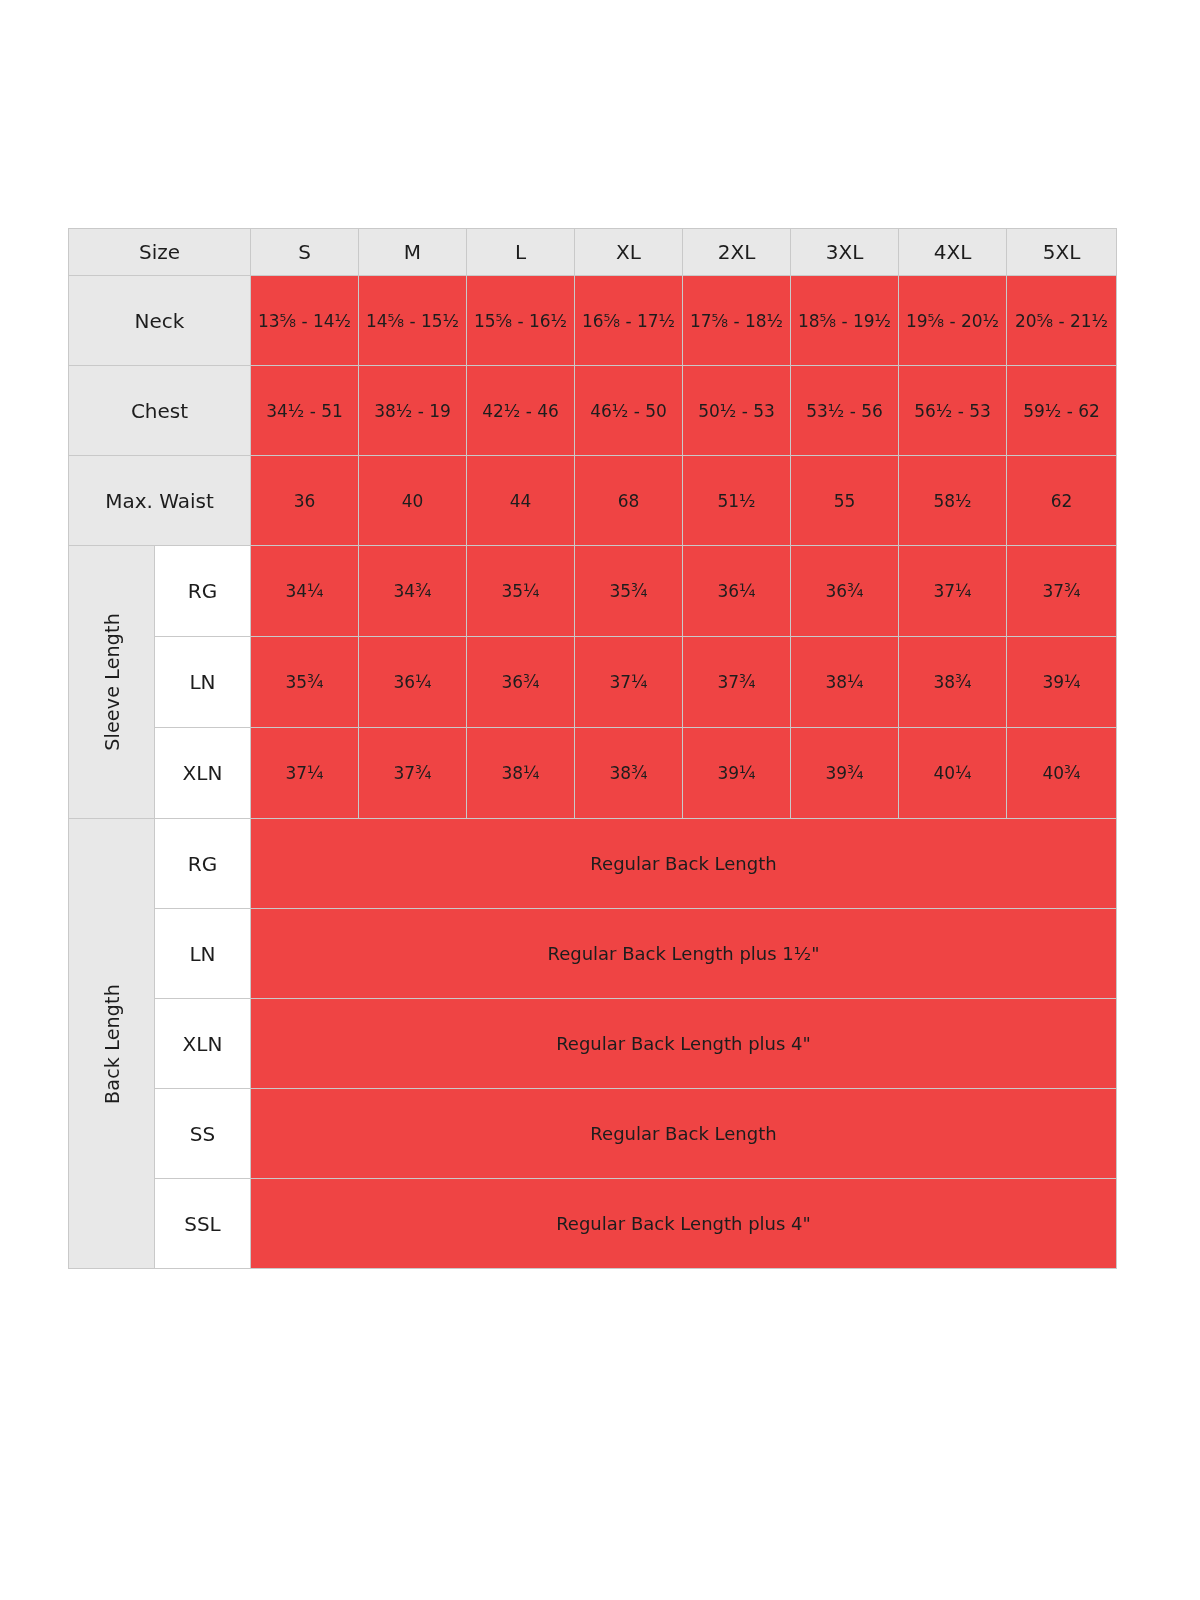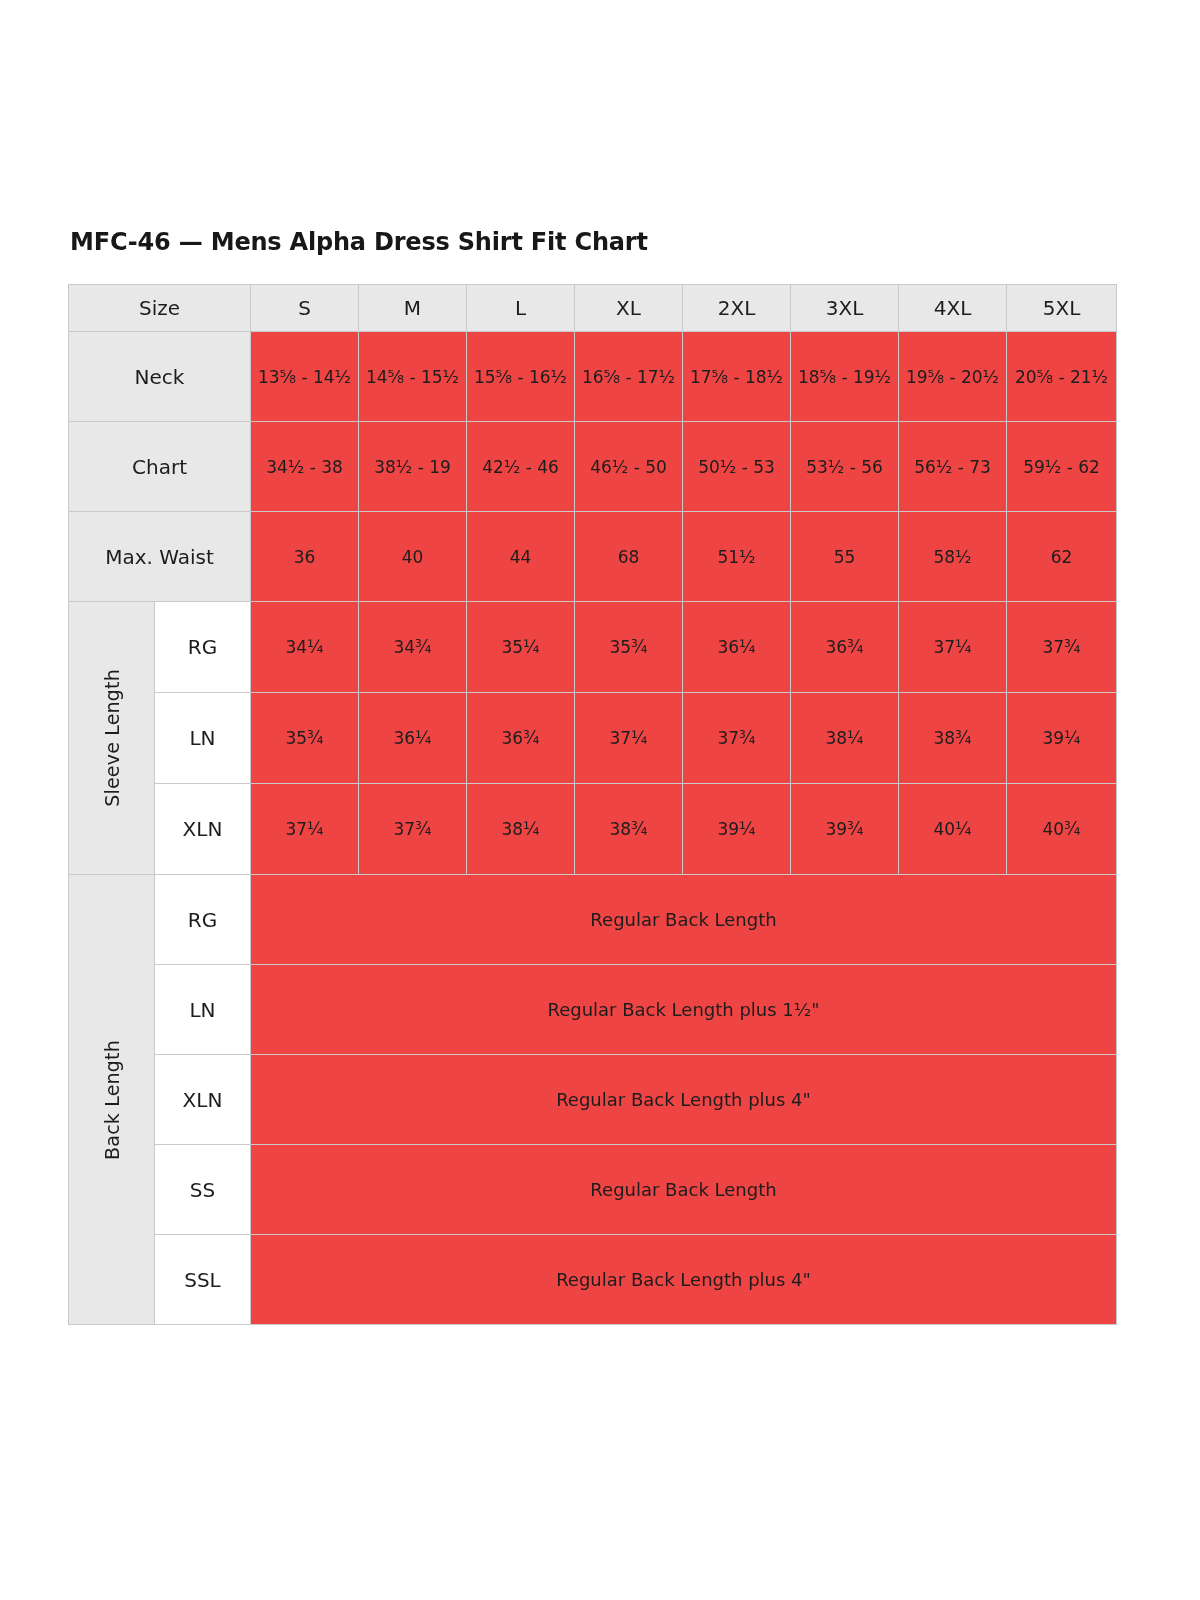--- a/index.html
+++ b/index.html
@@ -94,21 +94,20 @@
   .spanwide {
     background: #ef4444;
     font-size: 18px;
   }
 </style>
 </head>
 <body>
 
 <div class="page">
 
-  <h1 class="title">MFC-46 — Mens Alpha Dress Shirt Fit Chart</h1>
 
   <table class="fitchart">
     <colgroup>
       <col class="c-grp">
       <col class="c-lbl">
       <col class="c-sz">
       <col class="c-sz">
       <col class="c-sz">
       <col class="c-sz">
       <col class="c-sz">
@@ -136,28 +135,28 @@
         <td class="val">14⅝ - 15½</td>
         <td class="val">15⅝ - 16½</td>
         <td class="val">16⅝ - 17½</td>
         <td class="val">17⅝ - 18½</td>
         <td class="val">18⅝ - 19½</td>
         <td class="val">19⅝ - 20½</td>
         <td class="val">20⅝ - 21½</td>
       </tr>
 
       <tr class="r-chest">
-        <td class="rowlabel" colspan="2">Chart</td>
-        <td class="val">34½ - 38</td>
+        <td class="rowlabel" colspan="2">Chest</td>
+        <td class="val">34½ - 51</td>
         <td class="val">38½ - 19</td>
         <td class="val">42½ - 46</td>
         <td class="val">46½ - 50</td>
         <td class="val">50½ - 53</td>
         <td class="val">53½ - 56</td>
-        <td class="val">56½ - 73</td>
+        <td class="val">56½ - 53</td>
         <td class="val">59½ - 62</td>
       </tr>
 
       <tr class="r-waist">
         <td class="rowlabel" colspan="2">Max. Waist</td>
         <td class="val">36</td>
         <td class="val">40</td>
         <td class="val">44</td>
         <td class="val">68</td>
         <td class="val">51½</td>

